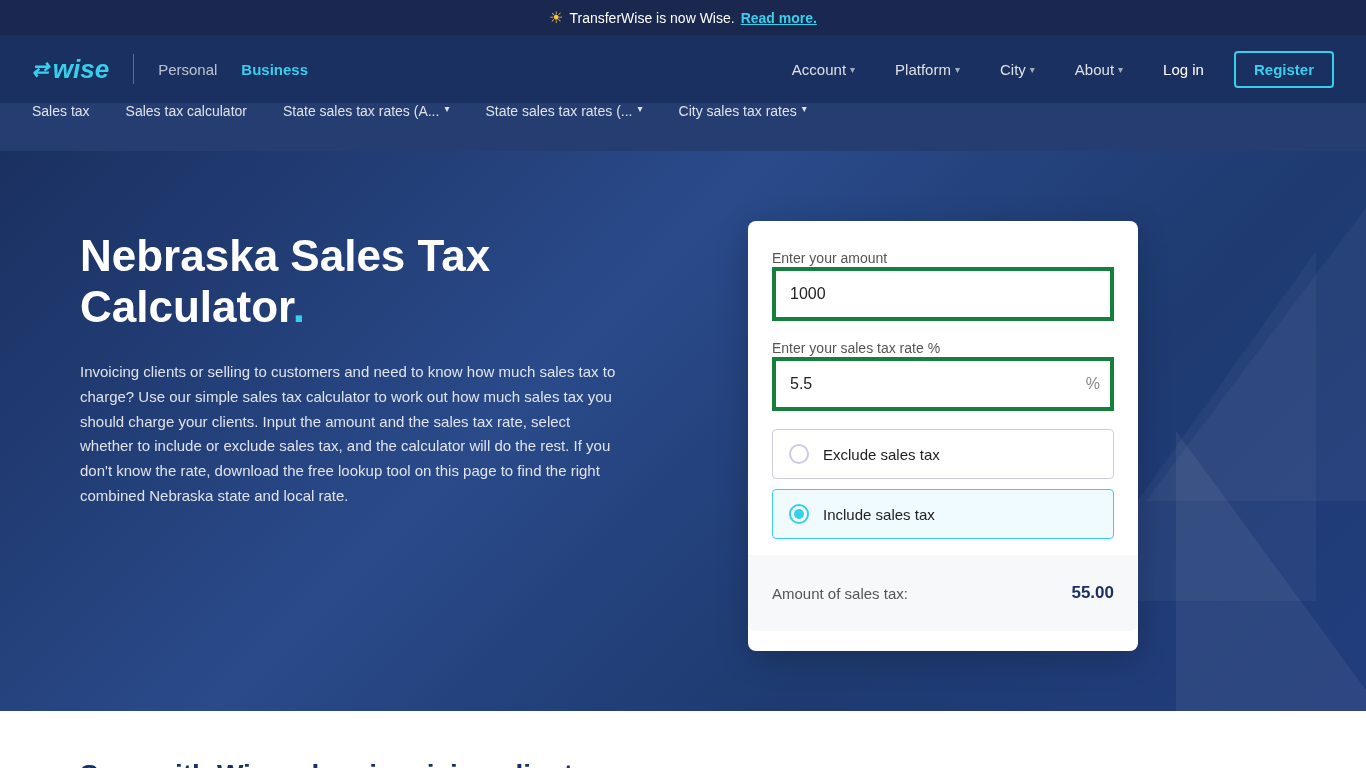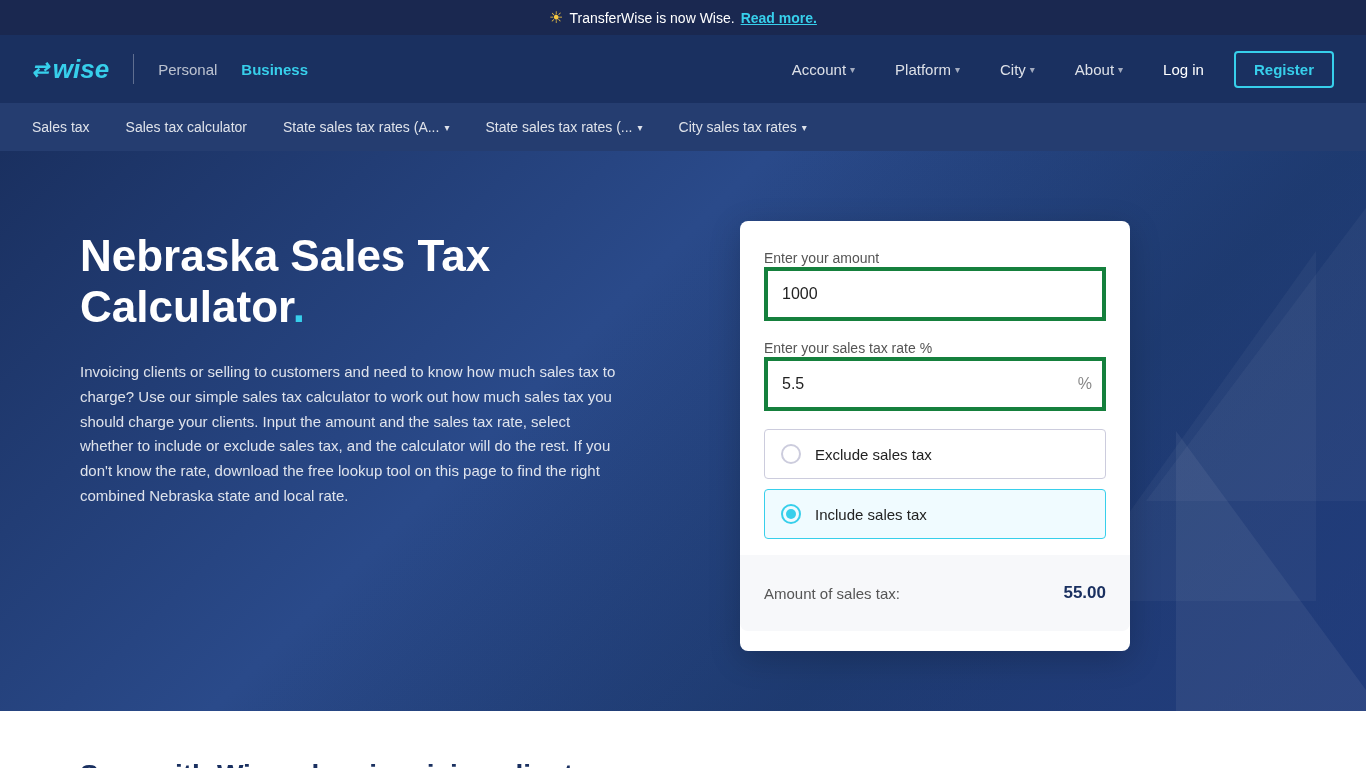--- a/index.html
+++ b/index.html
@@ -119,21 +119,21 @@
       height: 48px;
       gap: 0;
       overflow: hidden;
     }
     .sub-nav-item {
       color: rgba(255,255,255,0.85);
       font-size: 14px;
       padding: 0 18px;
       height: 100%;
       display: flex;
-      align-items: center;
+      align-items: flex-start;
       cursor: pointer;
       white-space: nowrap;
       gap: 5px;
     }
     .sub-nav-item:first-child {
       padding-left: 0;
     }
     .sub-nav-item .chevron {
       font-size: 10px;
     }
@@ -328,21 +328,21 @@
     }
     .bottom-title {
       color: #1a3060;
       font-size: 28px;
       font-weight: 800;
     }
 
     .hero-flex {
       display: flex;
       align-items: flex-start;
-      gap: 20px;
+      gap: 28px;
       width: 100%;
     }
   </style>
 </head>
 <body>
 
 <div class="top-banner">
   <span class="sun-icon">☀</span>
   <span>TransferWise is now Wise.</span>
   <a href="#">Read more.</a>

